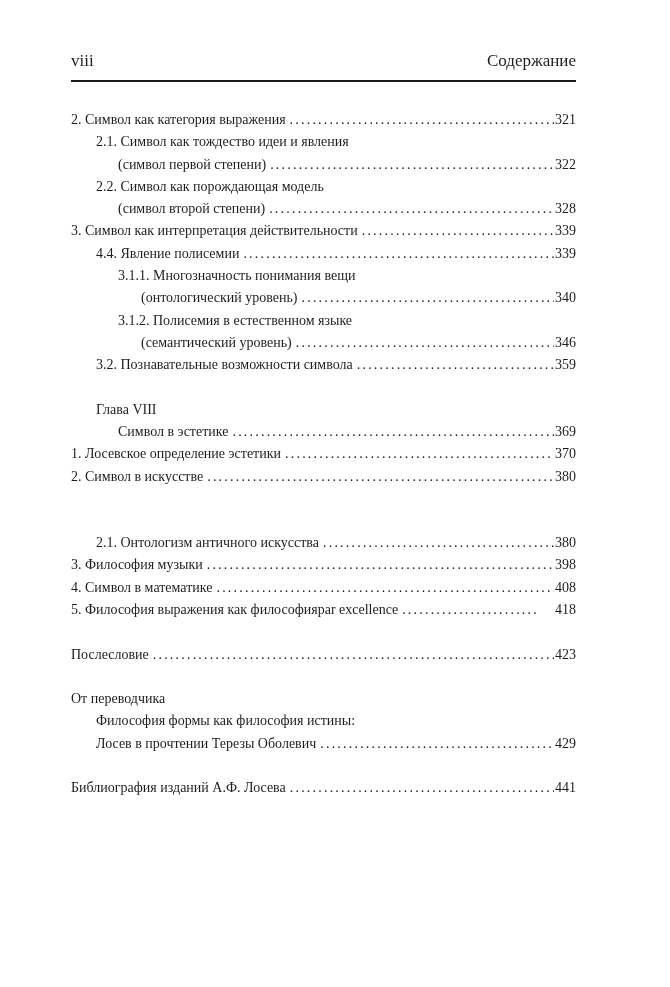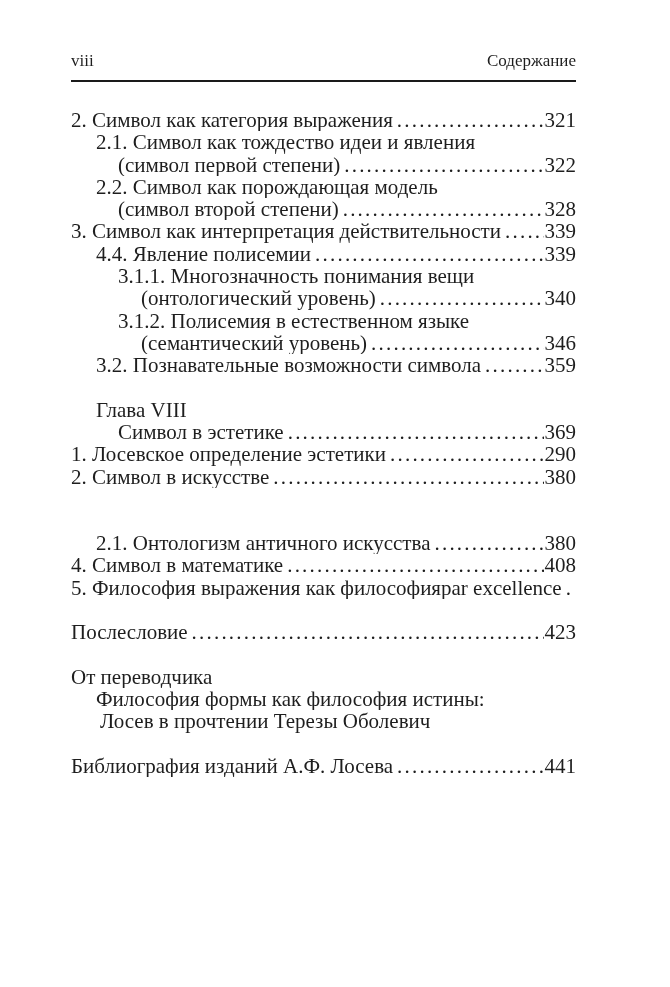--- a/index.html
+++ b/index.html
@@ -26,21 +26,21 @@
     display: flex;
     justify-content: space-between;
     align-items: baseline;
     font-size: 17px;
     line-height: 20px;
     padding-bottom: 9px;
     border-bottom: 2px solid #1a1a1a;
   }
   .toc {
     margin-top: 27px;
-    font-size: 21px;
+    font-size: 14px;
   }
   .toc-row {
     display: flex;
     align-items: baseline;
     height: 22.3px;
     line-height: 22.3px;
     white-space: nowrap;
     overflow: hidden;
   }
   .toc-spacer {
@@ -137,33 +137,38 @@
         <span class="entry-text">Глава VIII</span>
       </div>
       <div class="toc-row" style="padding-left: 47px;">
         <span class="entry-text">Символ в эстетике</span>
         <span class="leader"></span>
         <span class="pagenum">369</span>
       </div>
       <div class="toc-row" style="padding-left: 0px;">
         <span class="entry-text">1. Лосевское определение эстетики</span>
         <span class="leader"></span>
-        <span class="pagenum">290</span>
+        <span class="pagenum">370</span>
       </div>
       <div class="toc-row" style="padding-left: 0px;">
         <span class="entry-text">2. Символ в искусстве</span>
         <span class="leader"></span>
         <span class="pagenum">380</span>
       </div>
       <div class="toc-row" style="padding-left: 25px; margin-top: 44px;">
         <span class="entry-text">2.1. Онтологизм античного искусства</span>
         <span class="leader"></span>
         <span class="pagenum">380</span>
       </div>
       <div class="toc-row" style="padding-left: 0px;">
+        <span class="entry-text">3. Философия музыки</span>
+        <span class="leader"></span>
+        <span class="pagenum">398</span>
+      </div>
+      <div class="toc-row" style="padding-left: 0px;">
         <span class="entry-text">4. Символ в математике</span>
         <span class="leader"></span>
         <span class="pagenum">408</span>
       </div>
       <div class="toc-row" style="padding-left: 0px;">
         <span class="entry-text">5. Философия выражения как философия </span>
         <span class="entry-text it">par excellence</span>
         <span class="leader"></span>
         <span class="pagenum it page-gap">418</span>
       </div>
@@ -173,21 +178,21 @@
         <span class="leader"></span>
         <span class="pagenum">423</span>
       </div>
       <div class="toc-spacer"></div>
       <div class="toc-row" style="padding-left: 0px;">
         <span class="entry-text">От переводчика</span>
       </div>
       <div class="toc-row" style="padding-left: 25px;">
         <span class="entry-text">Философия формы как философия истины:</span>
       </div>
-      <div class="toc-row" style="padding-left: 25px; flex-direction: column;">
+      <div class="toc-row" style="padding-left: 25px;">
         <span class="entry-text">Лосев в прочтении Терезы Оболевич</span>
         <span class="leader"></span>
         <span class="pagenum">429</span>
       </div>
       <div class="toc-spacer"></div>
       <div class="toc-row" style="padding-left: 0px; font-family: Liberation Serif, serif;">
         <span class="entry-text">Библиография изданий А.Ф. Лосева</span>
         <span class="leader"></span>
         <span class="pagenum">441</span>
       </div>

